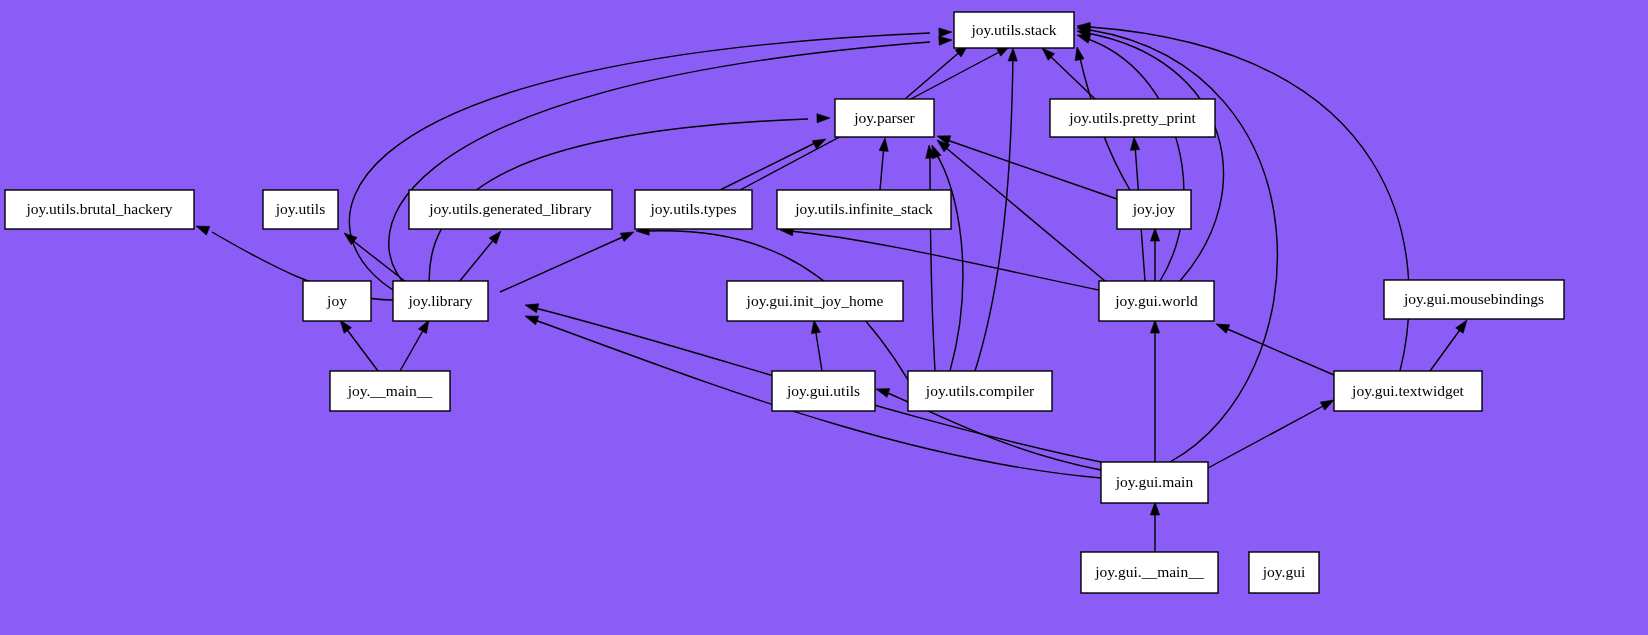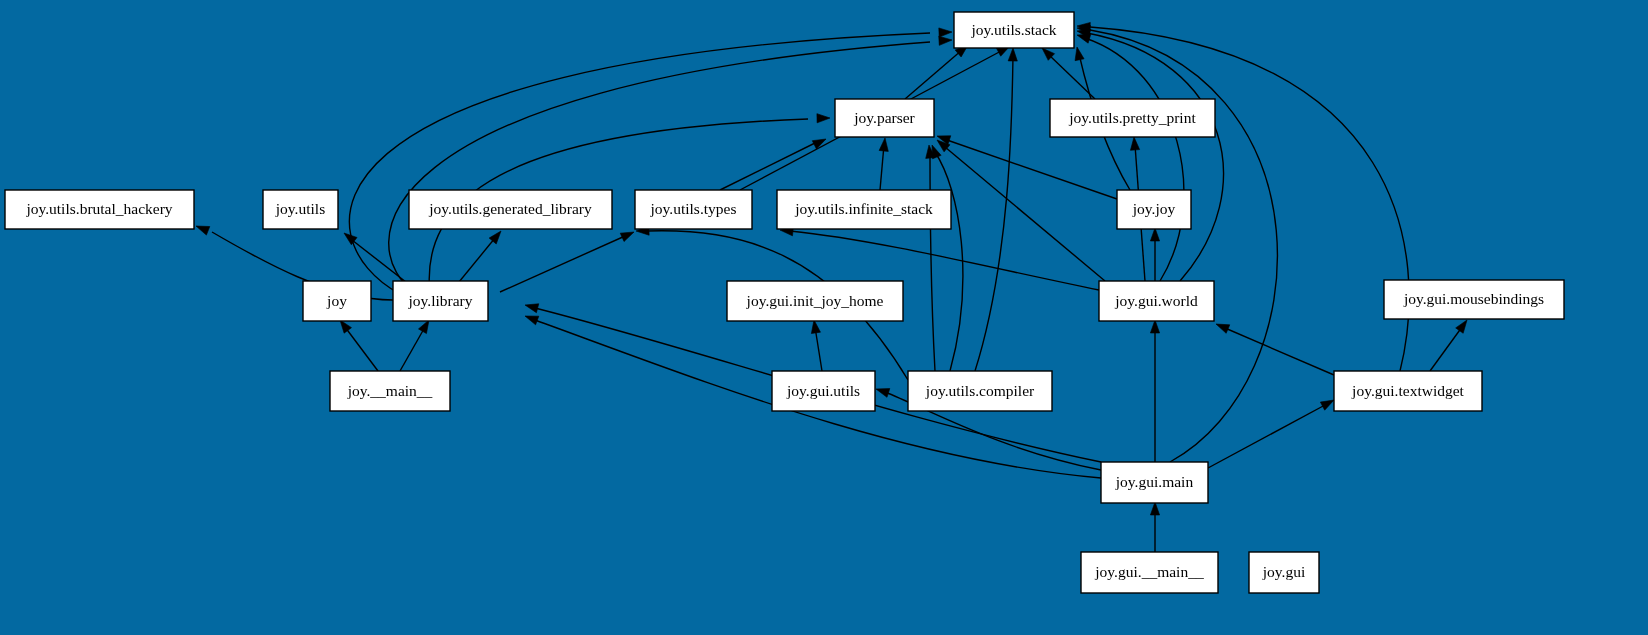--- a/index.html
+++ b/index.html
@@ -7,21 +7,21 @@
     padding: 0;
     background: #ffffff;
   }
   body {
     font-family: "Liberation Serif", "DejaVu Serif", serif;
   }
   #graph-canvas {
     position: relative;
     width: 1648px;
     height: 635px;
-    background: #0369a1;
+    background: #8b5cf6;
     overflow: hidden;
   }
   svg.graph-svg {
     position: absolute;
     top: 0;
     left: 0;
     width: 1648px;
     height: 635px;
   }
   .edge-path {

